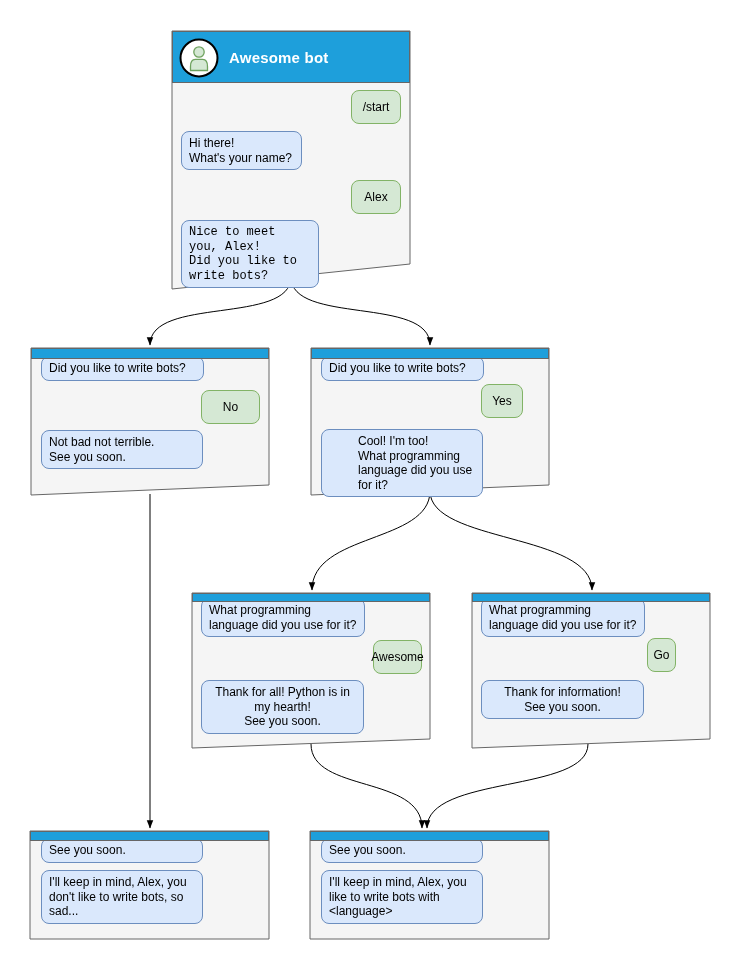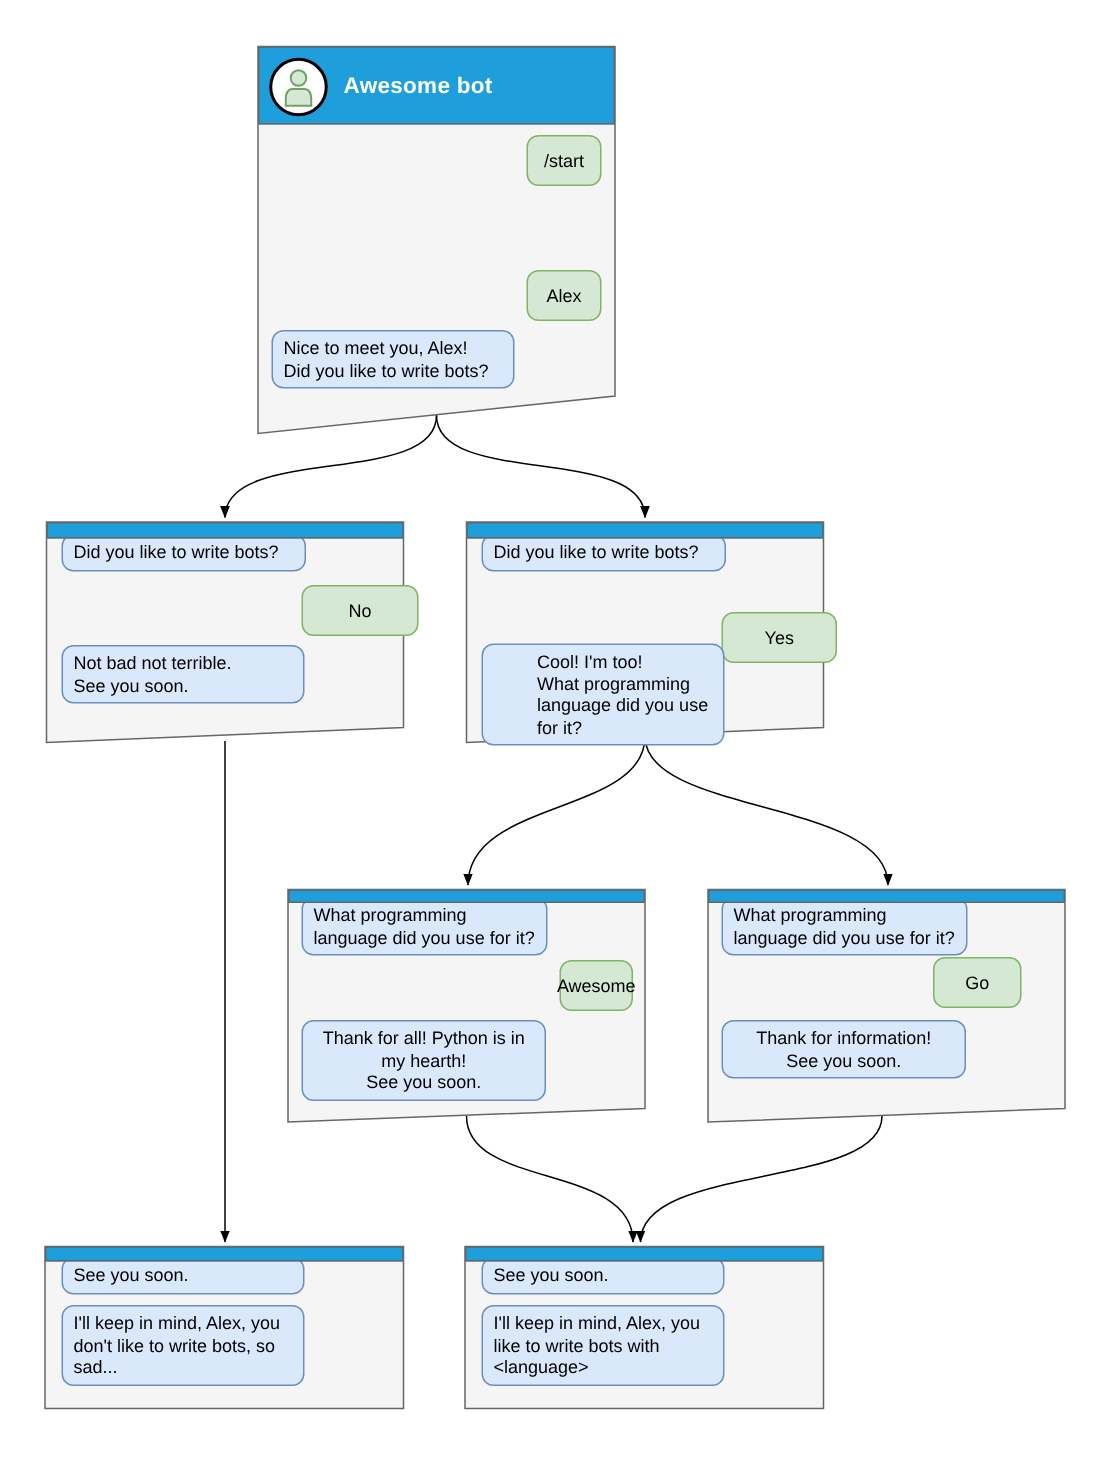--- a/index.html
+++ b/index.html
@@ -66,49 +66,51 @@
     <svg class="avatar" width="40" height="40" viewBox="0 0 40 40">
       <circle cx="20" cy="20" r="18.5" fill="#ffffff" stroke="#000000" stroke-width="2"></circle>
       <g>
         <circle cx="20" cy="14" r="5.2" fill="#D5E8D4" stroke="#6FA25F" stroke-width="1.3"></circle>
         <path d="M11.5,32.5 L11.5,28.5 Q11.5,21.3 16.2,21.3 L23.8,21.3 Q28.5,21.3 28.5,28.5 L28.5,32.5 Z" fill="#D5E8D4" stroke="#6FA25F" stroke-width="1.3"></path>
       </g>
     </svg>
     <span class="bot-title">Awesome bot</span>
   </div>
   <div class="bubble user-bubble" style="left:351px;top:90px;width:50px;height:29px;">/start</div>
+  <div class="bubble bot-bubble" style="left:181px;top:131px;width:121px;">Hi there!
+What's your name?</div>
   <div class="bubble user-bubble" style="left:351px;top:180px;width:50px;height:30px;">Alex</div>
-  <div class="bubble bot-bubble" style="left:181px;top:220px;width:162px;">Nice to meet you, Alex!
+  <div class="bubble bot-bubble" style="left:181px;top:220px;width:138px;font-family:Liberation Mono, monospace;">Nice to meet you, Alex!
 Did you like to write bots?</div>
 
   <div class="win-header" style="left:31px;top:348px;width:238px;height:11px;"></div>
   <div class="bubble bot-bubble" style="left:41px;top:356px;width:163px;">Did you like to write bots?</div>
-  <div class="bubble user-bubble" style="left:201px;top:390px;width:78px;height:31px;">No</div>
+  <div class="bubble user-bubble" style="left:201px;top:390px;width:59px;height:31px;">No</div>
   <div class="bubble bot-bubble" style="left:41px;top:430px;width:162px;">Not bad not terrible.
 See you soon.</div>
 
   <div class="win-header" style="left:311px;top:348px;width:238px;height:11px;"></div>
   <div class="bubble bot-bubble" style="left:321px;top:356px;width:163px;">Did you like to write bots?</div>
-  <div class="bubble user-bubble" style="left:481px;top:408px;width:77px;height:31px;">Yes</div>
+  <div class="bubble user-bubble" style="left:481px;top:384px;width:42px;height:31px;">Yes</div>
   <div class="bubble bot-bubble" style="left:321px;top:429px;width:162px;padding-left:36px;">Cool! I'm too!
 What programming
 language did you use for it?</div>
 
   <div class="win-header" style="left:192px;top:593px;width:238px;height:9px;"></div>
   <div class="bubble bot-bubble" style="left:201px;top:598px;width:164px;">What programming
 language did you use for it?</div>
   <div class="bubble user-bubble" style="left:373px;top:640px;width:49px;height:31px;">Awesome</div>
   <div class="bubble bot-bubble" style="left:201px;top:680px;width:163px;text-align:center;">Thank for all! Python is in
 my hearth!
 See you soon.</div>
 
   <div class="win-header" style="left:472px;top:593px;width:238px;height:9px;"></div>
   <div class="bubble bot-bubble" style="left:481px;top:598px;width:164px;">What programming
 language did you use for it?</div>
-  <div class="bubble user-bubble" style="left:622px;top:638px;width:59px;height:32px;text-align:center;">Go</div>
+  <div class="bubble user-bubble" style="left:647px;top:638px;width:29px;height:32px;text-align:center;">Go</div>
   <div class="bubble bot-bubble" style="left:481px;top:680px;width:163px;text-align:center;">Thank for information!
 See you soon.</div>
 
   <div class="win-header" style="left:30px;top:831px;width:239px;height:10px;"></div>
   <div class="bubble bot-bubble" style="left:41px;top:838px;width:162px;">See you soon.</div>
   <div class="bubble bot-bubble" style="left:41px;top:870px;width:162px;">I'll keep in mind, Alex, you
 don't like to write bots, so
 sad...</div>
 
   <div class="win-header" style="left:310px;top:831px;width:239px;height:10px;"></div>

